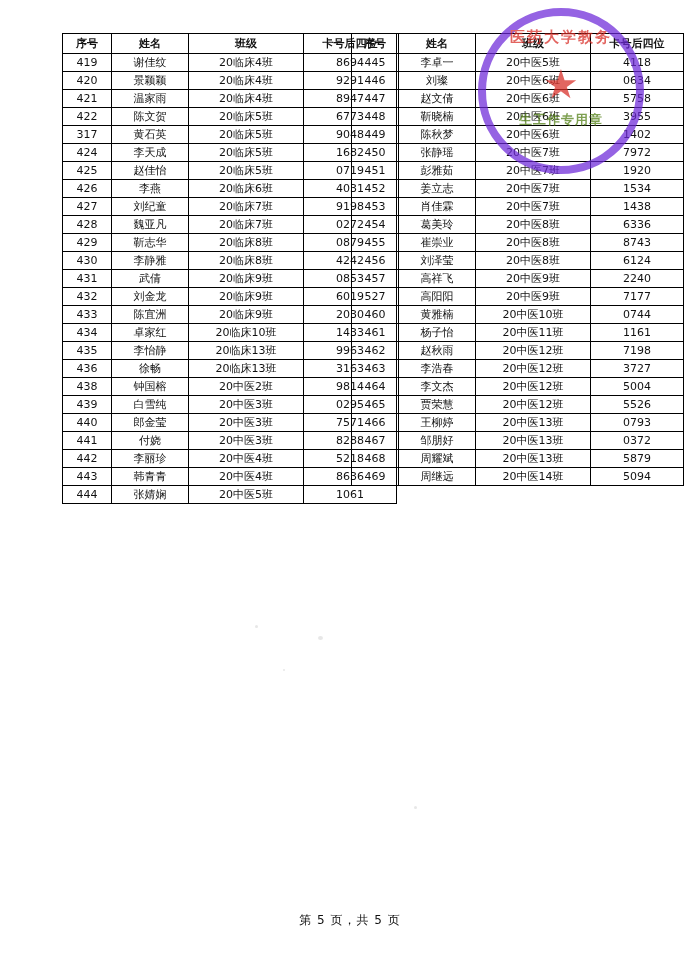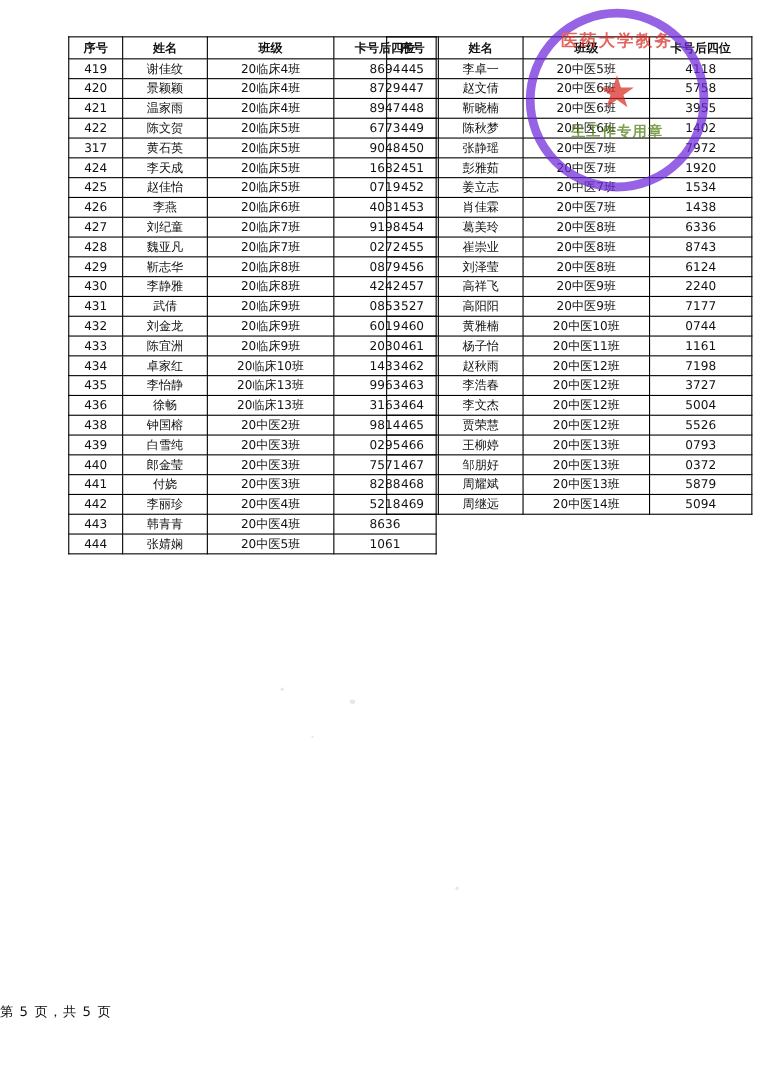--- a/index.html
+++ b/index.html
@@ -116,20 +116,21 @@
     top: 0;
     color: #d82b24;
   }
 
   
   .footer {
     position: absolute;
     left: 0;
     top: 912px;
     width: 700px;
+    text-align: center;
     font-size: 12px;
     color: #111;
     letter-spacing: 1px;
   }
 
   
   .speckle {
     position: absolute;
     background: #cfcfcf;
     border-radius: 50%;
@@ -154,21 +155,21 @@
         <tr>
           <td class="c-idx">419</td>
           <td class="c-name">谢佳纹</td>
           <td class="c-class">20临床4班</td>
           <td class="c-card">8694</td>
         </tr>
         <tr>
           <td class="c-idx">420</td>
           <td class="c-name">景颖颖</td>
           <td class="c-class">20临床4班</td>
-          <td class="c-card">8729</td>
+          <td class="c-card">9291</td>
         </tr>
         <tr>
           <td class="c-idx">421</td>
           <td class="c-name">温家雨</td>
           <td class="c-class">20临床4班</td>
           <td class="c-card">8947</td>
         </tr>
         <tr>
           <td class="c-idx">422</td>
           <td class="c-name">陈文贺</td>
@@ -314,20 +315,26 @@
       </tr>
     </thead>
     <tbody>
         <tr>
           <td class="c-idx">445</td>
           <td class="c-name">李卓一</td>
           <td class="c-class">20中医5班</td>
           <td class="c-card">4118</td>
         </tr>
         <tr>
+          <td class="c-idx">446</td>
+          <td class="c-name">刘璨</td>
+          <td class="c-class">20中医6班</td>
+          <td class="c-card">0634</td>
+        </tr>
+        <tr>
           <td class="c-idx">447</td>
           <td class="c-name">赵文倩</td>
           <td class="c-class">20中医6班</td>
           <td class="c-card">5758</td>
         </tr>
         <tr>
           <td class="c-idx">448</td>
           <td class="c-name">靳晓楠</td>
           <td class="c-class">20中医6班</td>
           <td class="c-card">3955</td>

